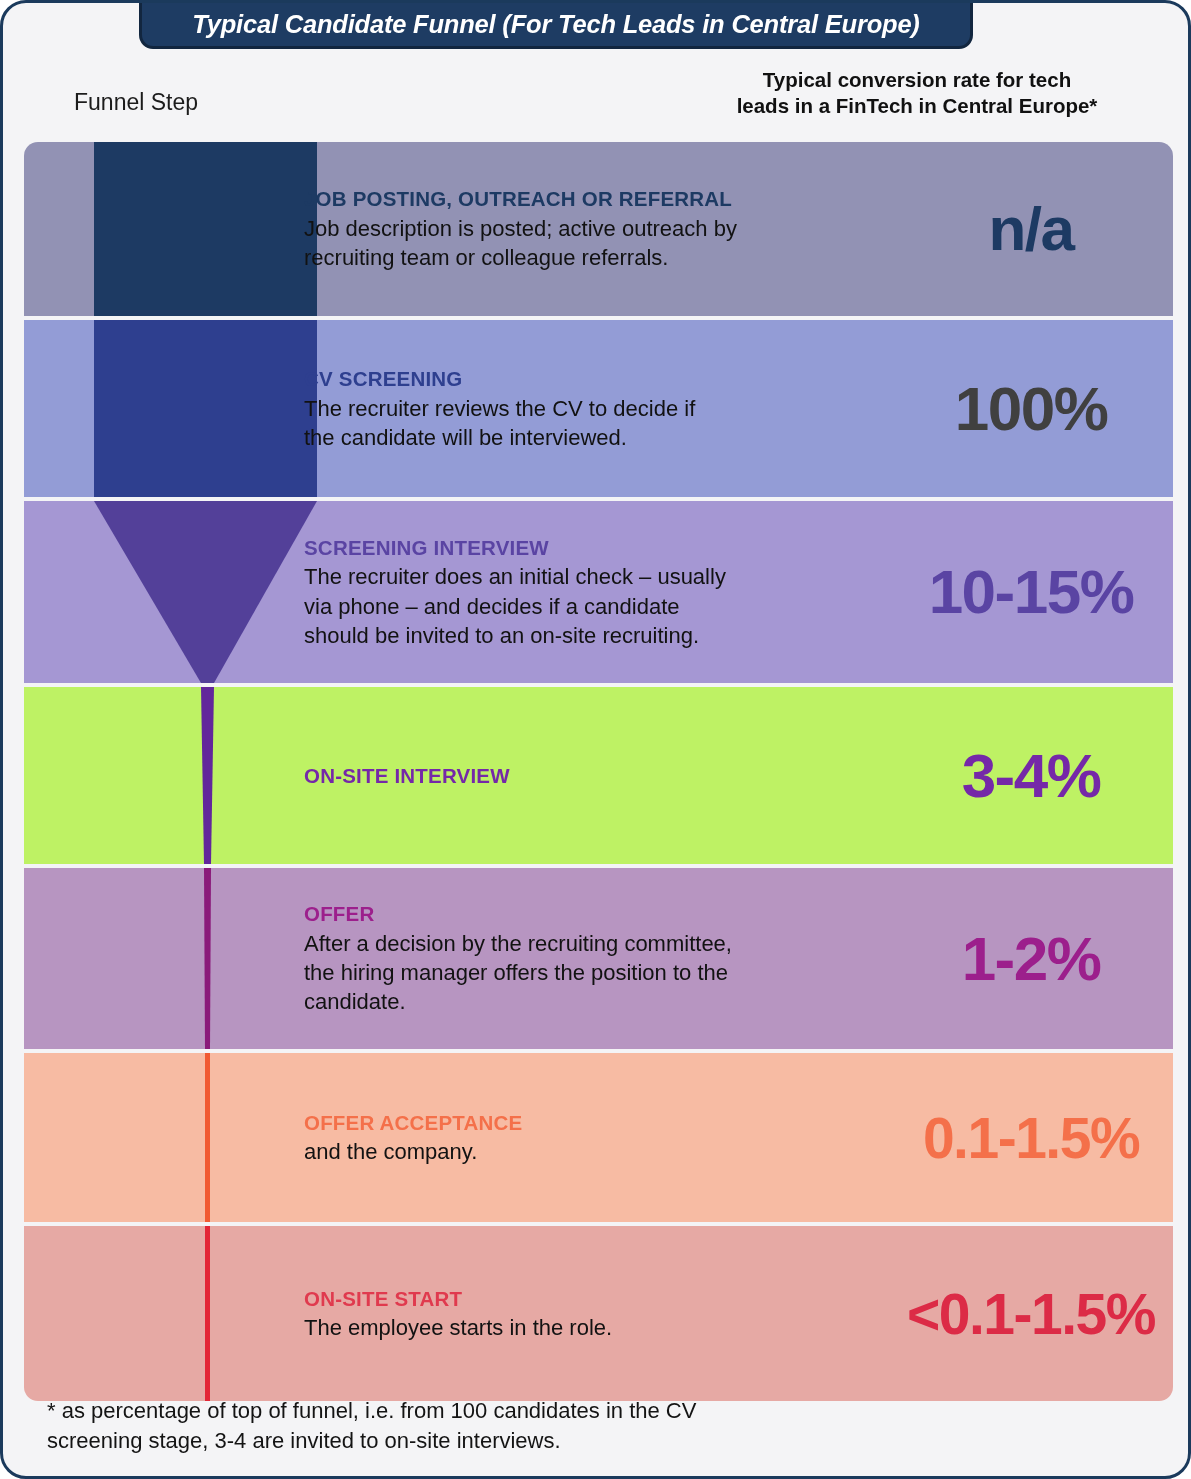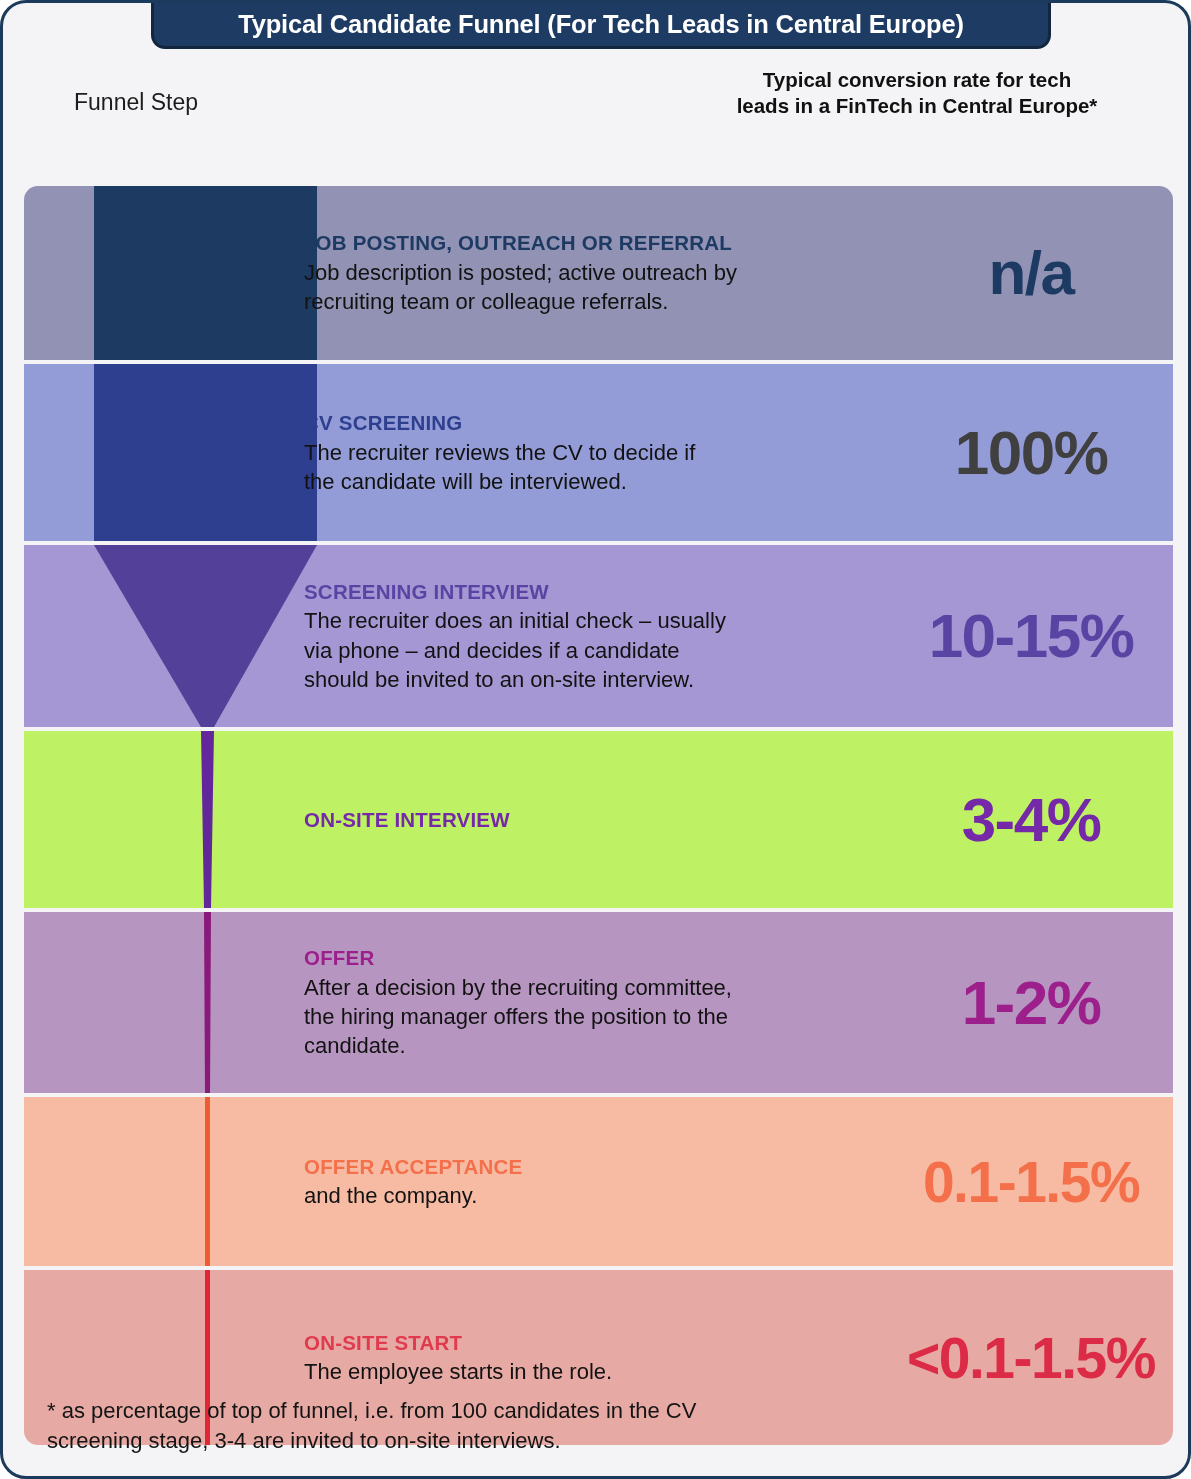--- a/index.html
+++ b/index.html
@@ -17,31 +17,32 @@
     height: 1479px;
     background: #f4f4f6;
     border: 3px solid #1b3a5c;
     border-radius: 26px;
     overflow: hidden;
   }
 
   
   .title-banner {
     position: absolute;
-    left: 148px;
+    left: 136px;
     top: -4px;
-    width: 900px;
+    width: 834px;
     height: 50px;
     background: #1e3c63;
     border: 3px solid #12263f;
     border-radius: 0 0 14px 14px;
     display: flex;
     align-items: center;
     justify-content: center;
     z-index: 6;
+    font-style: italic;
   }
   .title-banner span {
     color: #ffffff;
     font-size: 25.5px;
     font-weight: bold;
     letter-spacing: -0.2px;
     white-space: nowrap;
   }
 
   
@@ -77,21 +78,21 @@
     top: 139px;
     width: 1149px;
   }
 
   .row {
     position: relative;
     width: 1149px;
     margin-bottom: 4px;
     overflow: hidden;
   }
-  .row.first  { border-radius: 14px 14px 0 0; margin-top: 44px; }
+  .row.first  { border-radius: 14px 14px 0 0; }
   .row.last   { border-radius: 0 0 14px 14px; }
 
   
   .funnel-layer {
     position: absolute;
     left: 0; top: 0;
     width: 1149px;
     height: 100%;
     pointer-events: none;
   }
@@ -209,21 +210,21 @@
           <svg viewBox="0 0 1149 179" preserveAspectRatio="none">
             <polygon points="70,0 293,0 190,179 177,179" fill="#534099"></polygon>
           </svg>
         </div>
         <div class="row-body">
           <div class="row-text">
             <div class="step-name" style="color:#5a44a3">SCREENING INTERVIEW</div>
             <div class="step-desc">
               <div>The recruiter does an initial check – usually</div>
               <div>via phone – and decides if a candidate</div>
-              <div>should be invited to an on-site interview.</div>
+              <div>should be invited to an on-site recruiting.</div>
             </div>
           </div>
           <div class="row-rate" style="color:#5a44a3">10-15%</div>
         </div>
       </div>
       <div class="row" style="height: 177px; background: #bef264;">
         <div class="funnel-layer">
           <svg viewBox="0 0 1149 177" preserveAspectRatio="none">
             <polygon points="177,0 190,0 187,177 180,177" fill="#62279b"></polygon>
           </svg>

